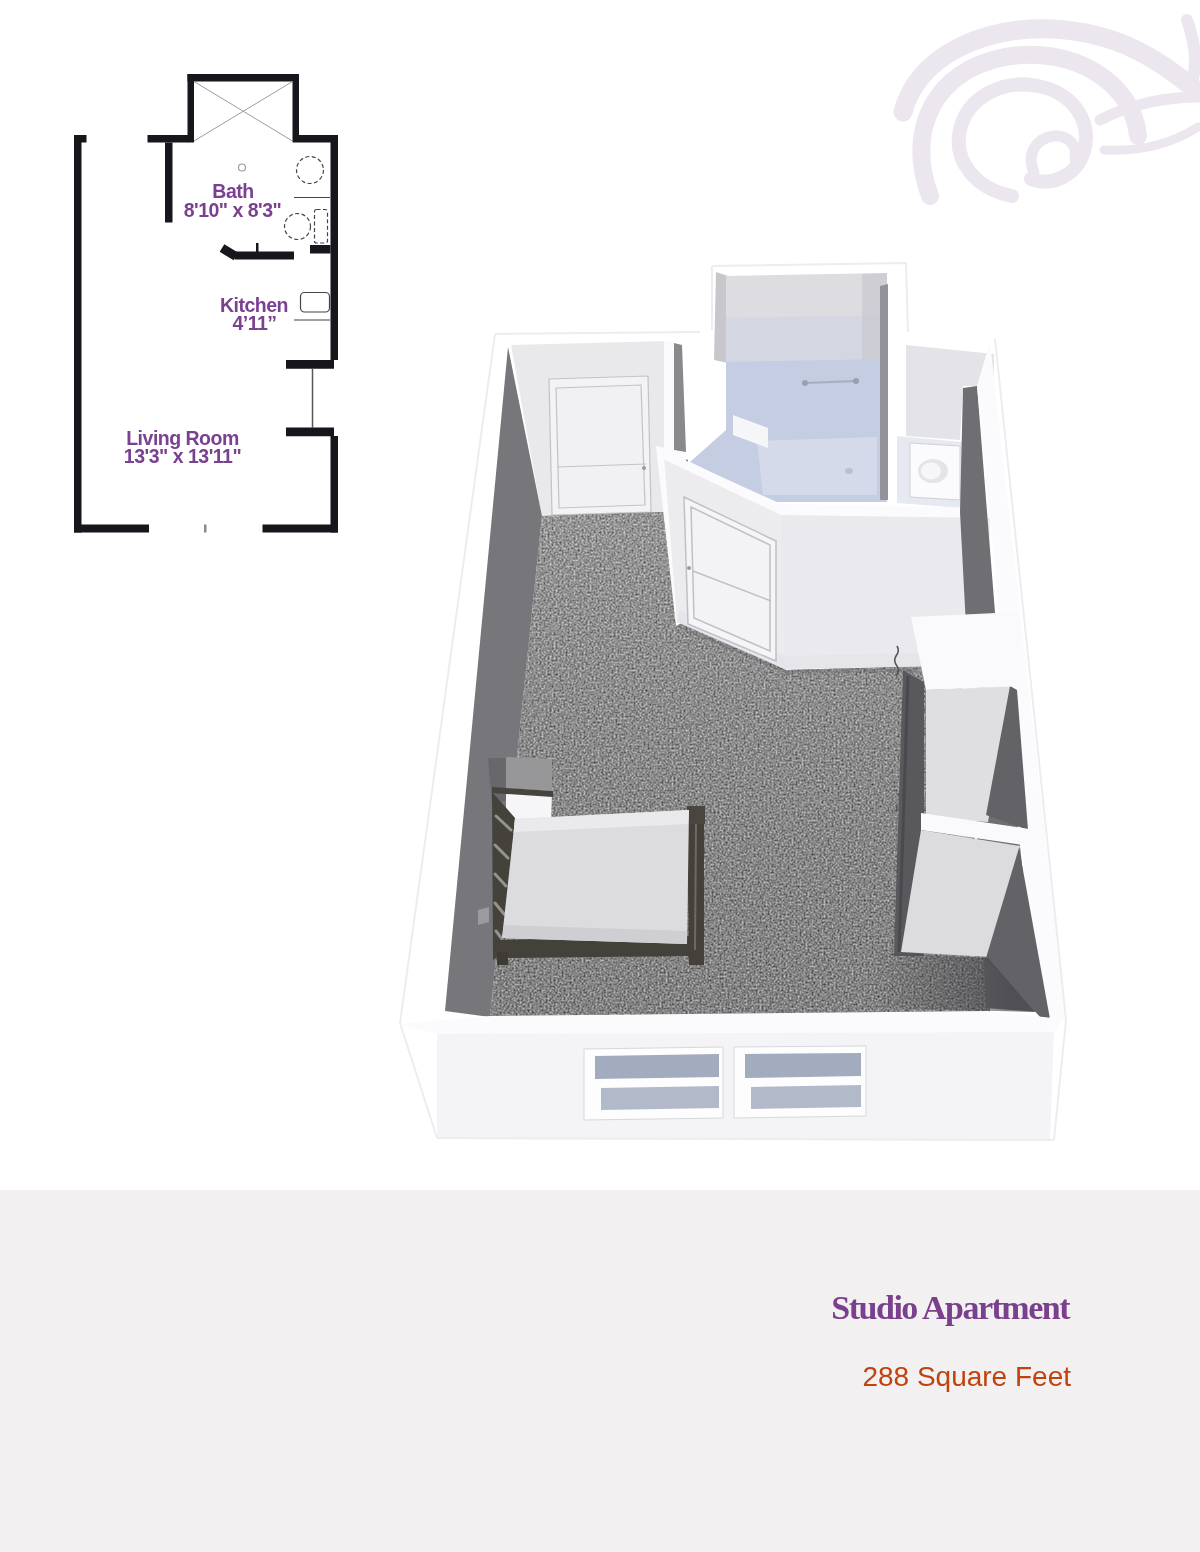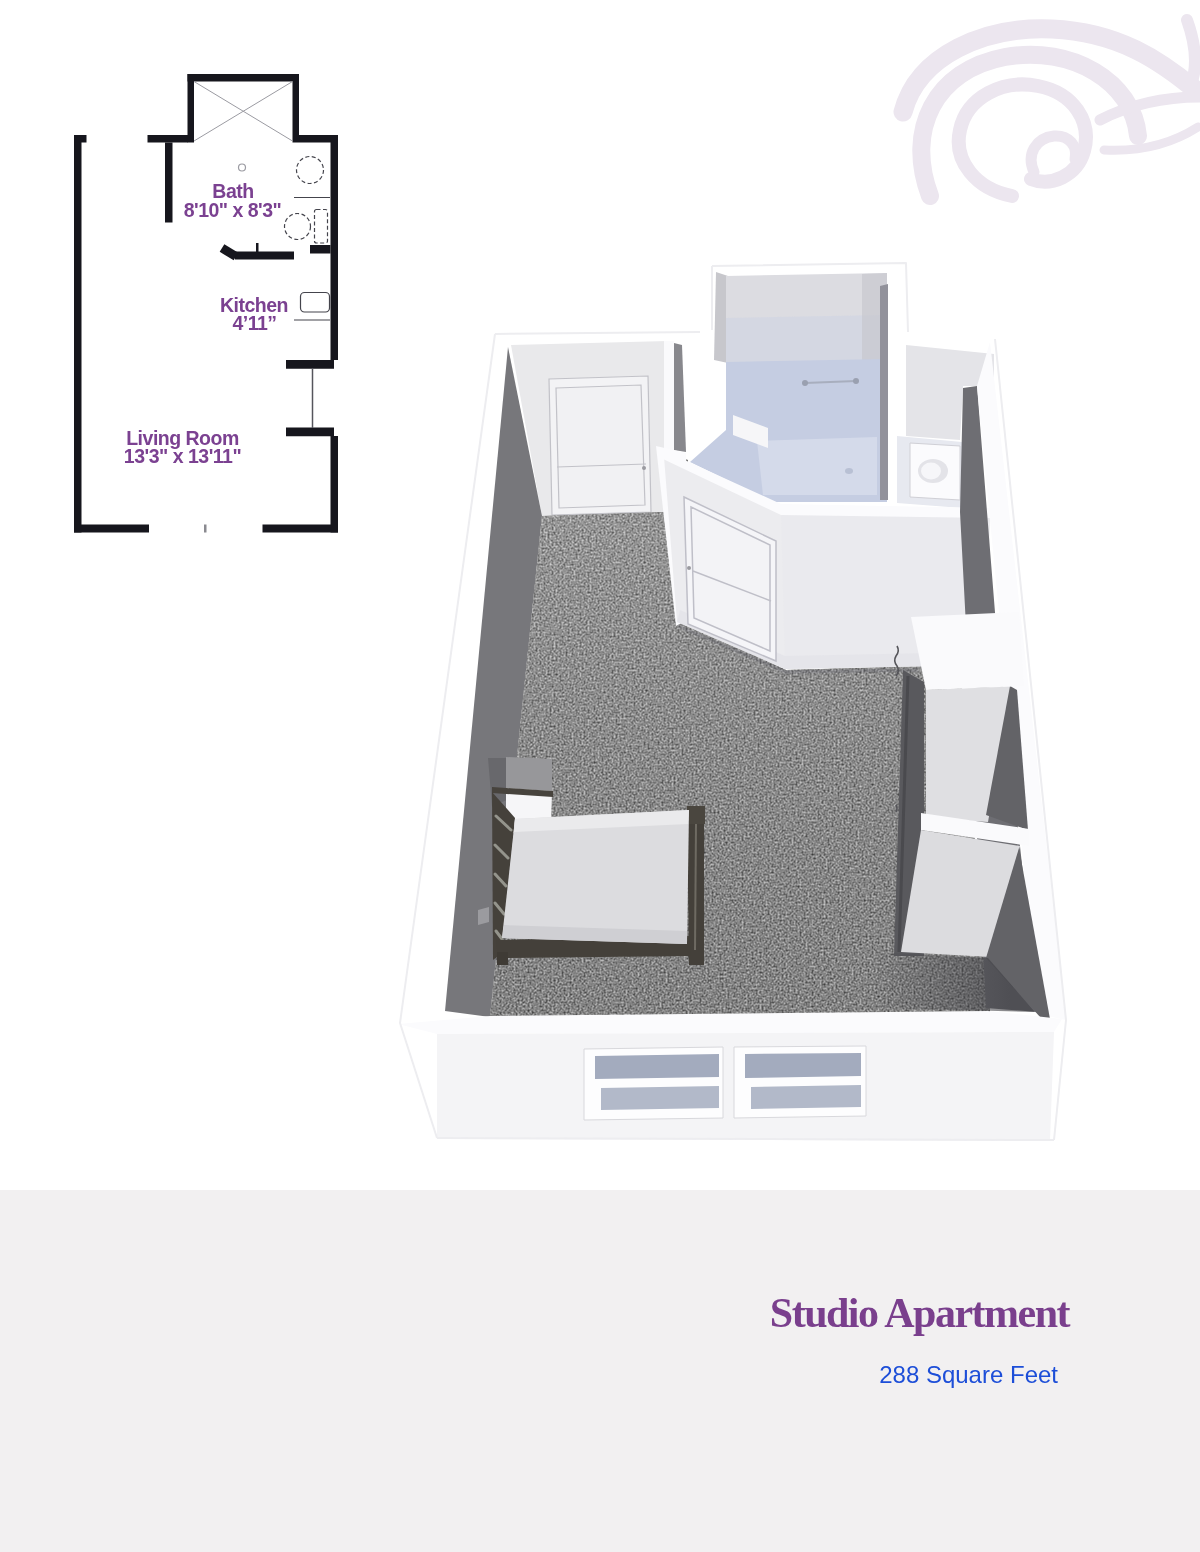--- a/index.html
+++ b/index.html
@@ -1,19 +1,19 @@
 <!DOCTYPE html>
 <html><head>
 <meta charset="utf-8">
 <style>
   html,body{margin:0;padding:0;background:#ffffff;width:1200px;height:1552px;overflow:hidden;}
   #page{position:relative;width:1200px;height:1552px;font-family:"Liberation Sans",sans-serif;}
   #band{position:absolute;left:0;top:1190px;width:1200px;height:362px;background:#f2f0f1;}
-  #title{position:absolute;right:131px;top:1289px;font-family:"Liberation Serif",serif;font-weight:bold;font-size:42px;letter-spacing:-1.5px;color:#7a3f8d;white-space:nowrap;}
-  #sqft{position:absolute;right:142px;top:1361px;font-family:"Liberation Sans",sans-serif;font-size:24px;color:#1d4ed8;white-space:nowrap;}
+  #title{position:absolute;right:131px;top:1289px;font-family:"Liberation Serif",serif;font-weight:bold;font-size:34px;letter-spacing:-1.5px;color:#7a3f8d;white-space:nowrap;}
+  #sqft{position:absolute;right:129px;top:1361px;font-family:"Liberation Sans",sans-serif;font-size:28px;color:#c2410c;white-space:nowrap;}
   svg{position:absolute;left:0;top:0;}
 </style>
 </head>
 <body>
 <div id="page">
 <div id="band"></div>
 <div id="title">Studio Apartment</div>
 <div id="sqft">288 Square Feet</div>
 <svg id="art" width="1200" height="1552" viewBox="0 0 1200 1552">
 <defs>

